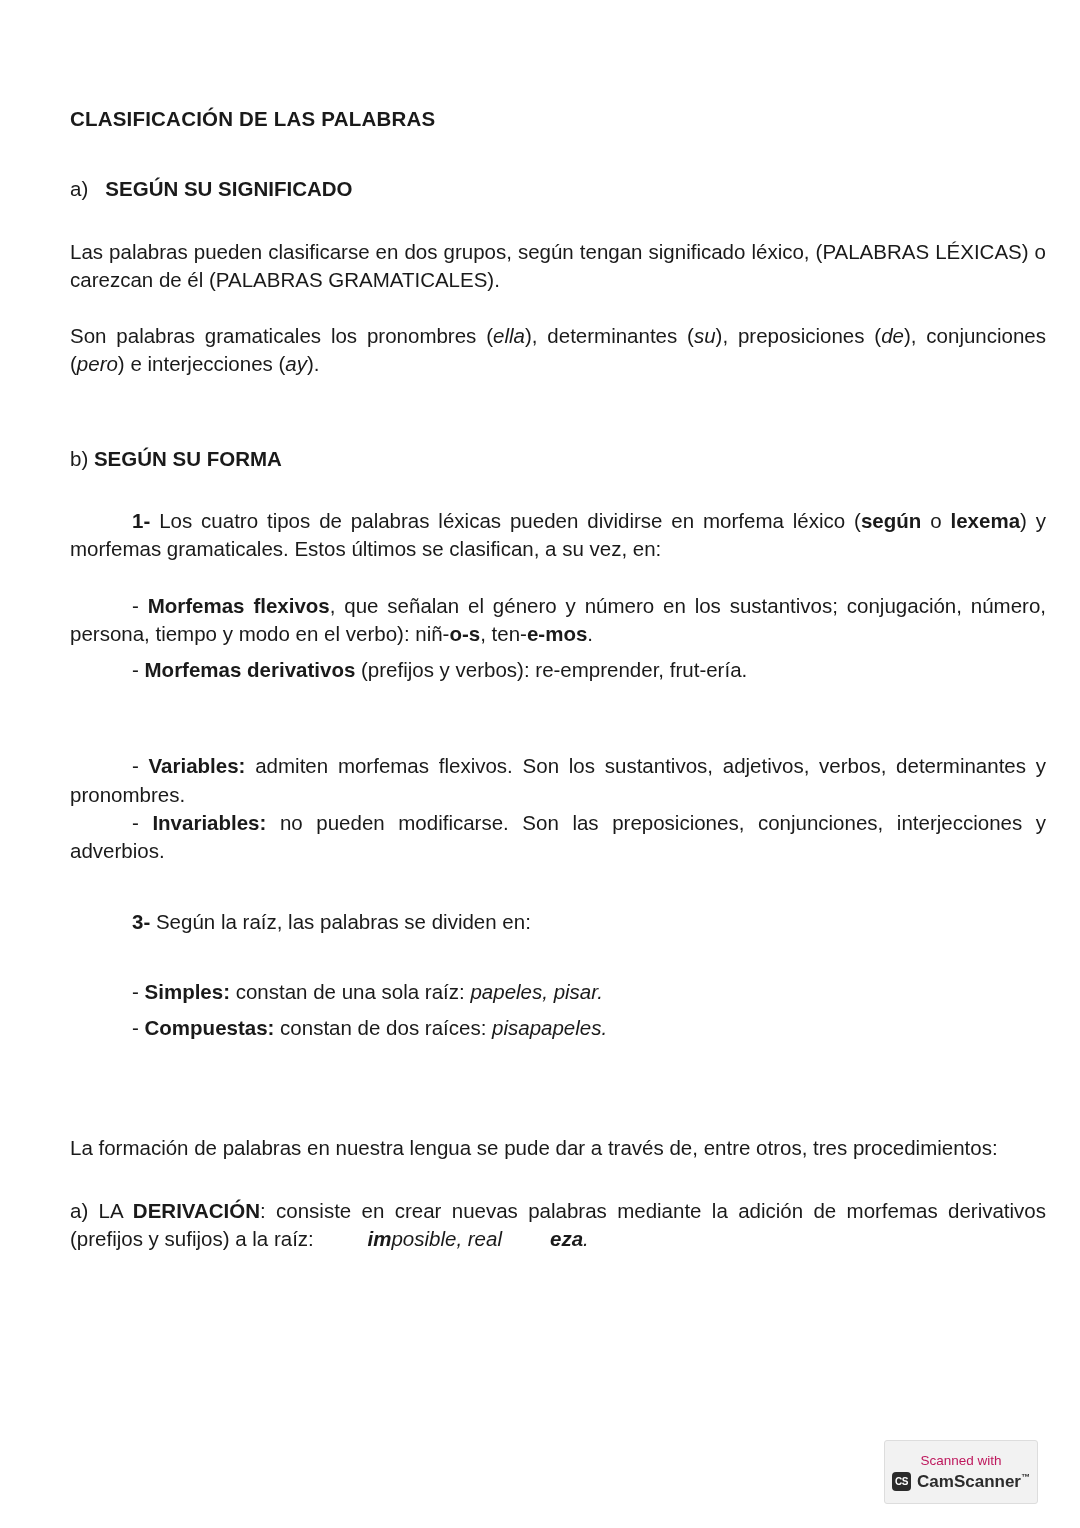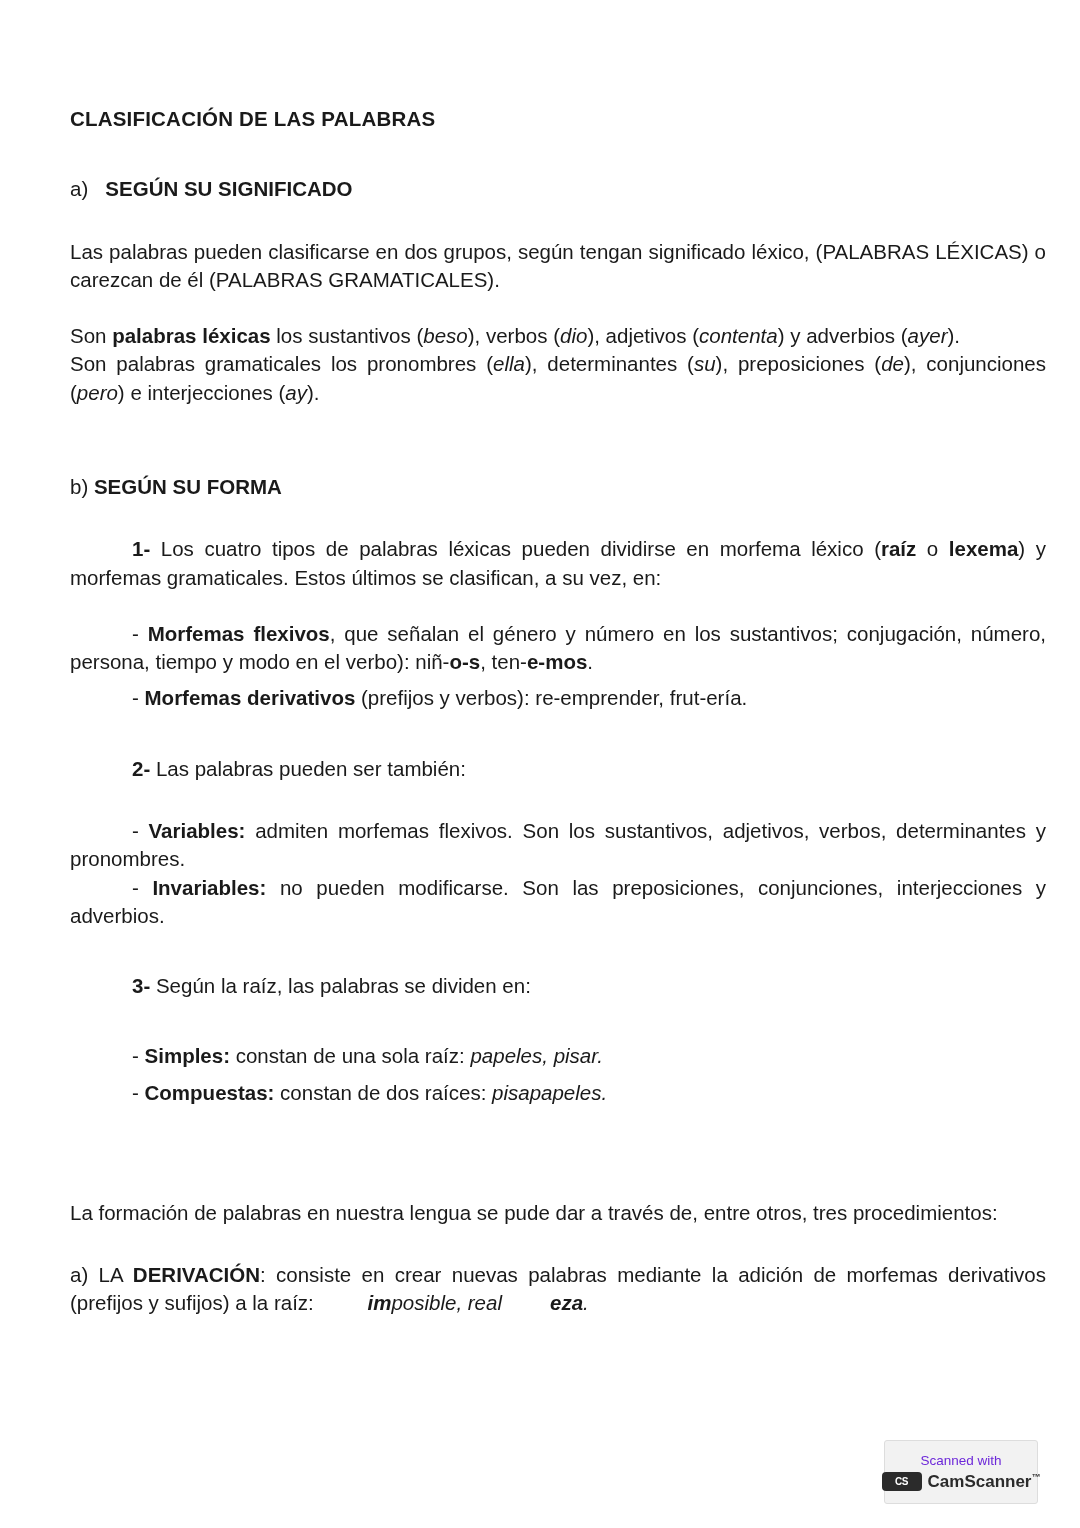--- a/index.html
+++ b/index.html
@@ -57,30 +57,30 @@
     border: 1px solid #dddddd;
     border-radius: 3px;
     display: flex;
     flex-direction: column;
     align-items: center;
     justify-content: center;
     font-family: "Liberation Sans", sans-serif;
   }
   .cam-badge .scanned {
     font-size: 13.5px;
-    color: #6d28d9;
+    color: #be185d;
     margin-bottom: 4px;
   }
   .cam-row {
     display: flex;
     align-items: center;
     gap: 6px;
   }
   .cs-logo {
-    width: 40px;
+    width: 19px;
     height: 19px;
     border-radius: 4px;
     background: #2b2b2b;
     color: #ffffff;
     font-size: 10px;
     font-weight: bold;
     display: flex;
     align-items: center;
     justify-content: center;
     letter-spacing: -0.5px;
@@ -110,56 +110,50 @@
       <span>a)</span>
       <span>&nbsp;&nbsp;</span><span class="bold">SEGÚN SU SIGNIFICADO</span>
     </p>
 
     <div class="gap-md"></div>
 
     <p>Las palabras pueden clasificarse en dos grupos, según tengan significado léxico, (PALABRAS LÉXICAS) o carezcan de él (PALABRAS GRAMATICALES).</p>
 
     <div class="gap-sm"></div>
 
-    <p>
-      <span>Son </span><span class="bold">palabras léxicas</span><span> los sustantivos (</span><span class="ital">beso</span><span>), verbos (</span><span class="ital">dio</span><span>), adjetivos (</span><span class="ital">contenta</span><span>) y adverbios (</span><span class="ital">ayer</span><span>).</span>
-    </p>
 
     <p>
       <span>Son palabras gramaticales los pronombres (</span><span class="ital">ella</span><span>), determinantes (</span><span class="ital">su</span><span>), preposiciones (</span><span class="ital">de</span><span>), conjunciones (</span><span class="ital">pero</span><span>) e interjecciones (</span><span class="ital">ay</span><span>).</span>
     </p>
 
     <div class="gap-xl"></div>
 
     <p class="nojust">
       <span>b)</span>
       <span class="bold">SEGÚN SU FORMA</span>
     </p>
 
     <div class="gap-md"></div>
 
     <p>
-      <span style="display:inline-block;width:62px;"></span><span class="bold">1-</span><span> Los cuatro tipos de palabras léxicas pueden dividirse en morfema léxico (</span><span class="bold">raíz</span><span> o </span><span class="bold">lexema</span><span>) y morfemas gramaticales. Estos últimos se clasifican, a su vez, en:</span>
+      <span style="display:inline-block;width:62px;"></span><span class="bold">1-</span><span> Los cuatro tipos de palabras léxicas pueden dividirse en morfema léxico (</span><span class="bold">según</span><span> o </span><span class="bold">lexema</span><span>) y morfemas gramaticales. Estos últimos se clasifican, a su vez, en:</span>
     </p>
 
     <div class="gap-sm"></div>
 
     <p>
       <span style="display:inline-block;width:62px;"></span><span>- </span><span class="bold">Morfemas flexivos</span><span>, que señalan el género y número en los sustantivos; conjugación, número, persona, tiempo y modo en el verbo): niñ-</span><span class="bold">o-s</span><span>, ten-</span><span class="bold">e-mos</span><span>.</span>
     </p>
 
     <p class="nojust">
       <span style="display:inline-block;width:62px;"></span><span>- </span><span class="bold">Morfemas derivativos</span><span> (prefijos y verbos): re-emprender, frut-ería.</span>
     </p>
 
     <div class="gap-md"></div>
 
-    <p class="nojust">
-      <span style="display:inline-block;width:62px;"></span><span class="bold">2-</span><span> Las palabras pueden ser también:</span>
-    </p>
 
     <div class="gap-md"></div>
 
     <p>
       <span style="display:inline-block;width:62px;"></span><span>- </span><span class="bold">Variables:</span><span> admiten morfemas flexivos. Son los sustantivos, adjetivos, verbos, determinantes y pronombres.</span>
     </p>
 
     <p>
       <span style="display:inline-block;width:62px;"></span><span>- </span><span class="bold">Invariables:</span><span> no pueden modificarse. Son las preposiciones, conjunciones, interjecciones y adverbios.</span>
     </p>

